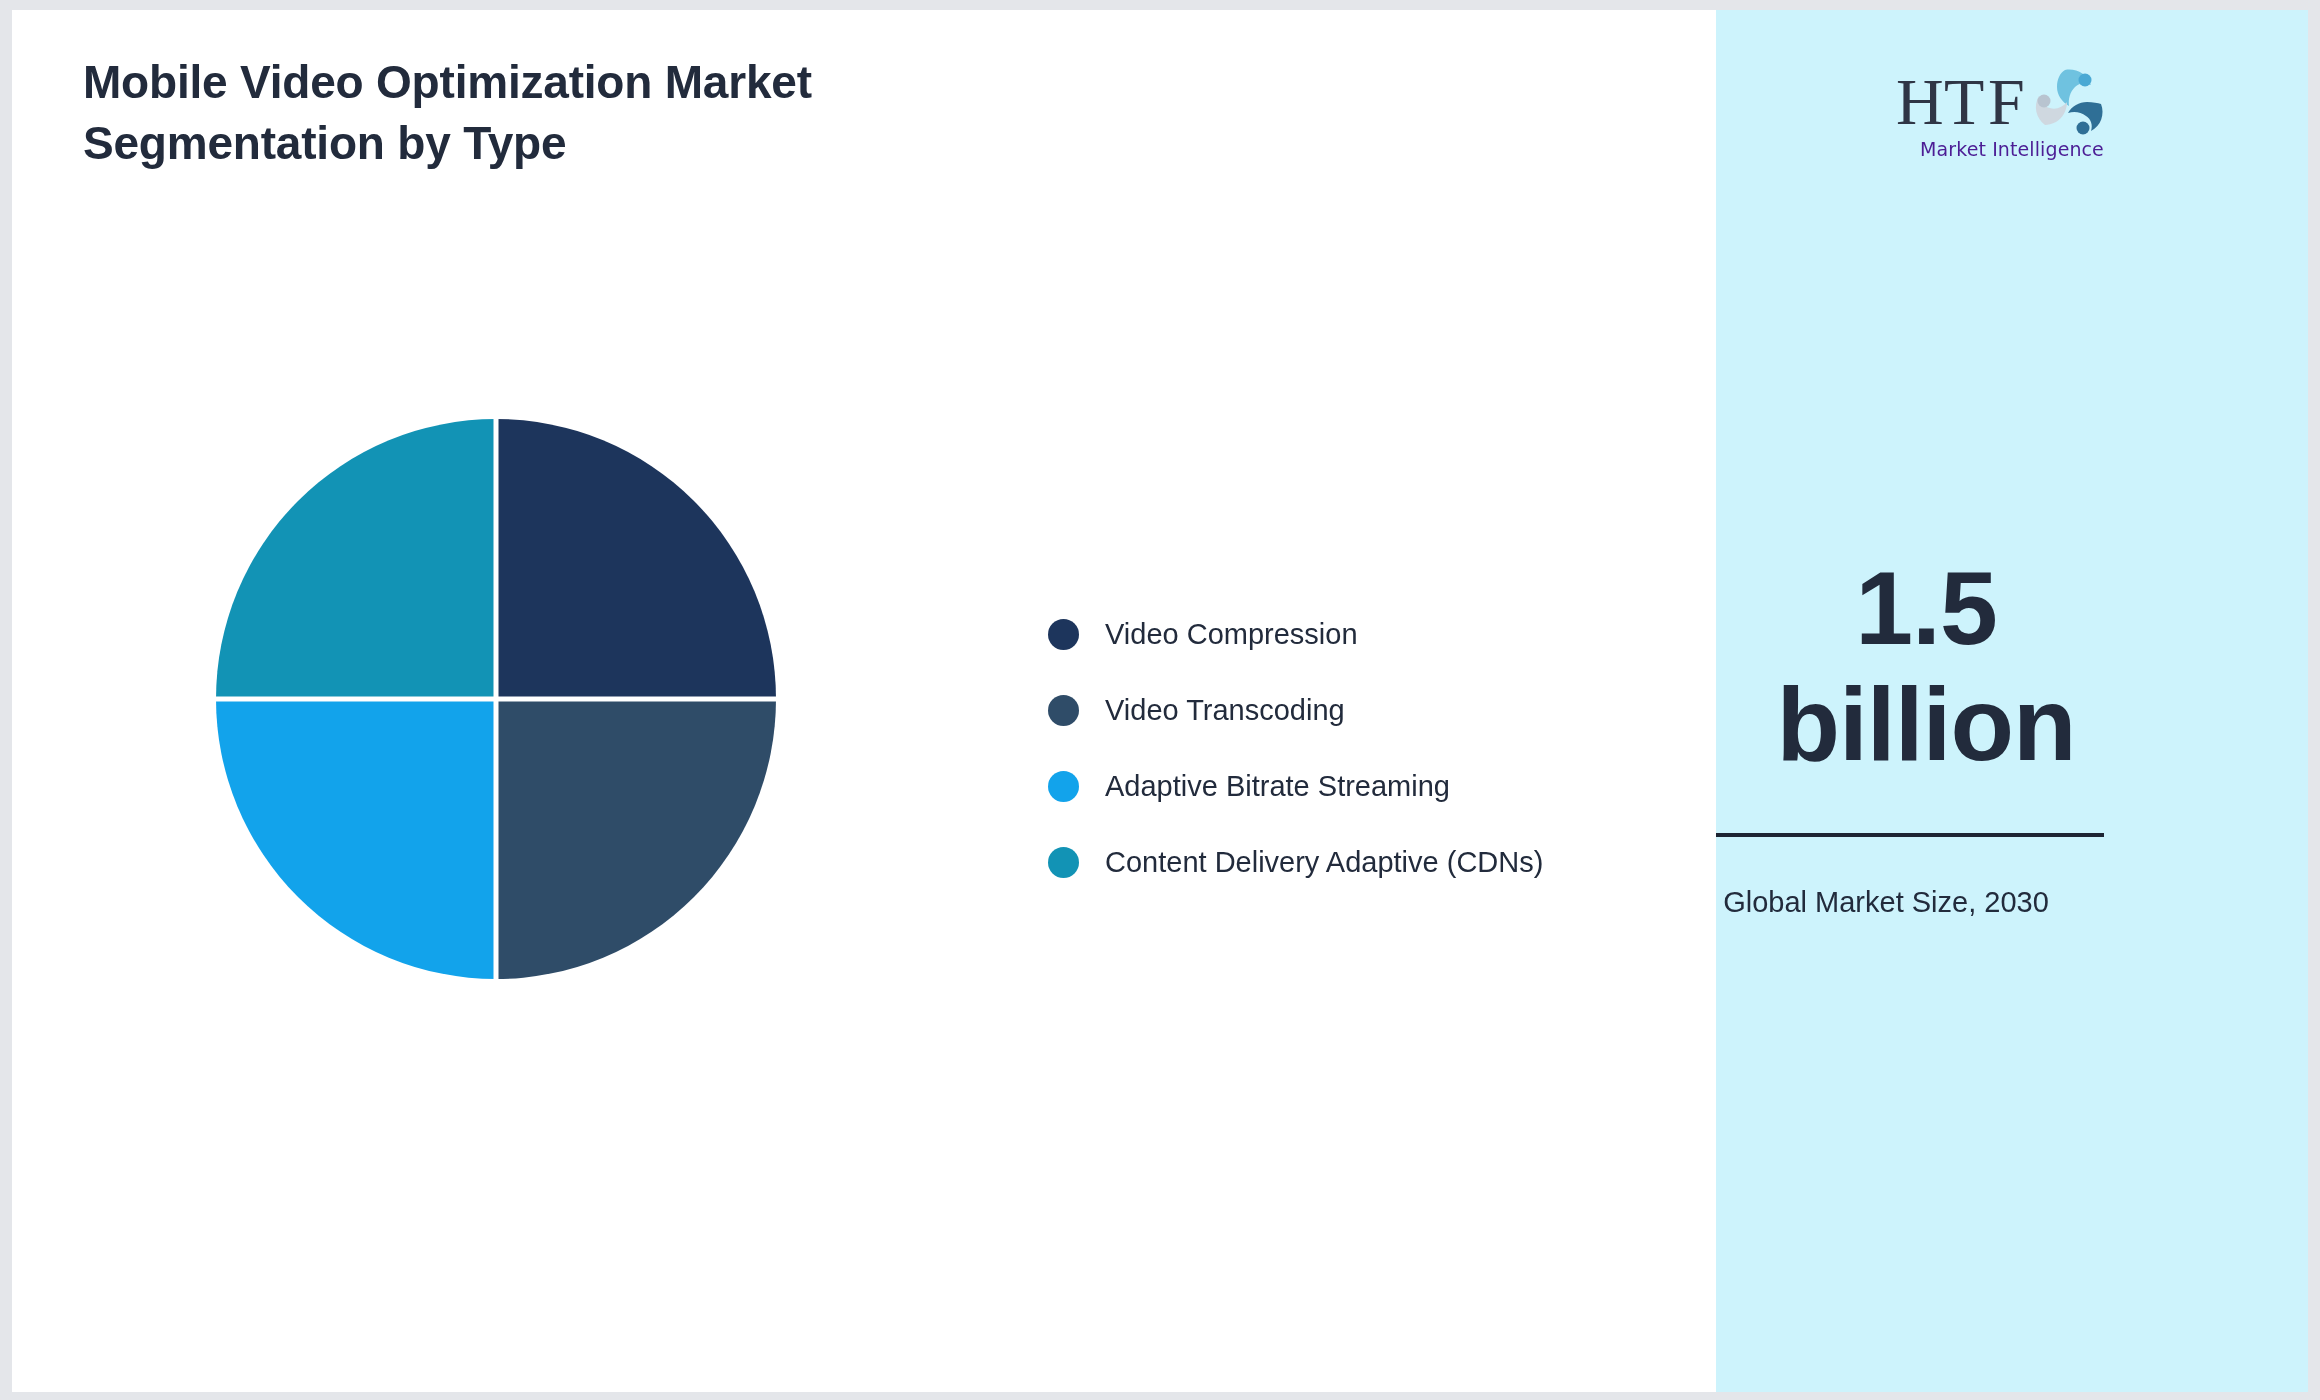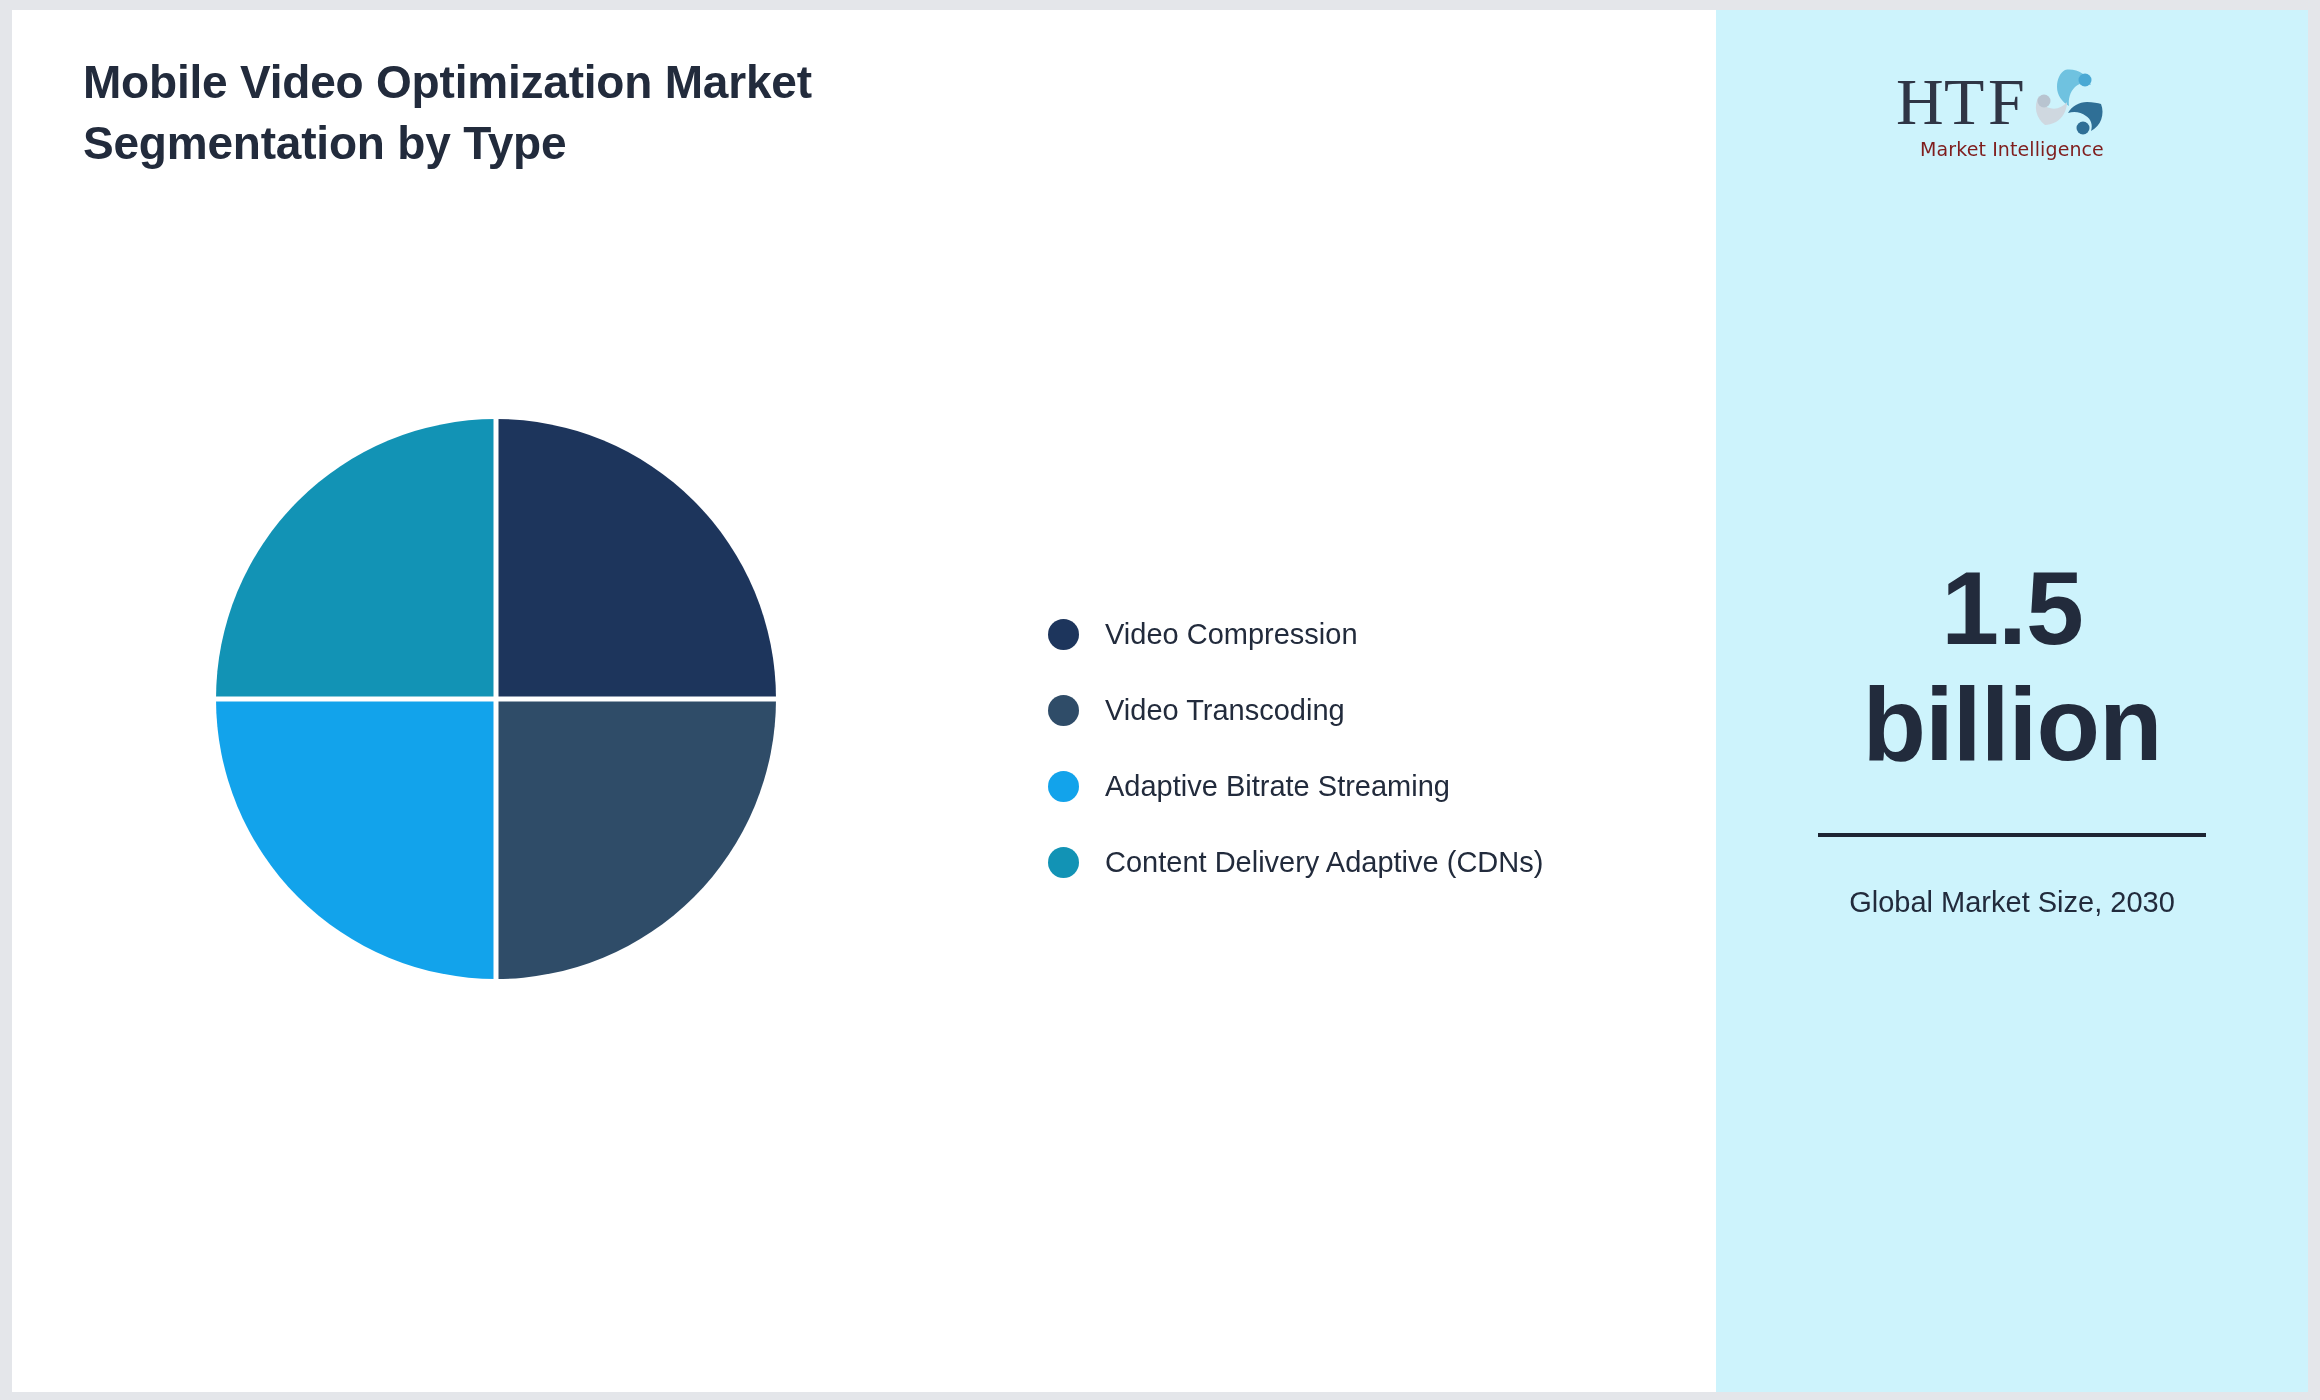--- a/index.html
+++ b/index.html
@@ -110,34 +110,33 @@
     align-items: center;
   }
 
   .logo-mark {
     display: block;
   }
 
   .logo-sub {
     margin-top: 2px;
     font-size: 19px;
-    color: #7f1d1d;
+    color: #4c1d95;
     font-family: "DejaVu Sans", sans-serif;
     letter-spacing: 0.1px;
   }
 
   
   .stat-block {
     position: absolute;
     left: 0;
     top: 540px;
     width: 100%;
     display: flex;
     flex-direction: column;
-    align-items: center;
   }
 
   .stat-value {
     font-size: 104px;
     font-weight: bold;
     color: #222b3c;
     line-height: 1.12;
     text-align: center;
     max-width: 420px;
     letter-spacing: -1px;

